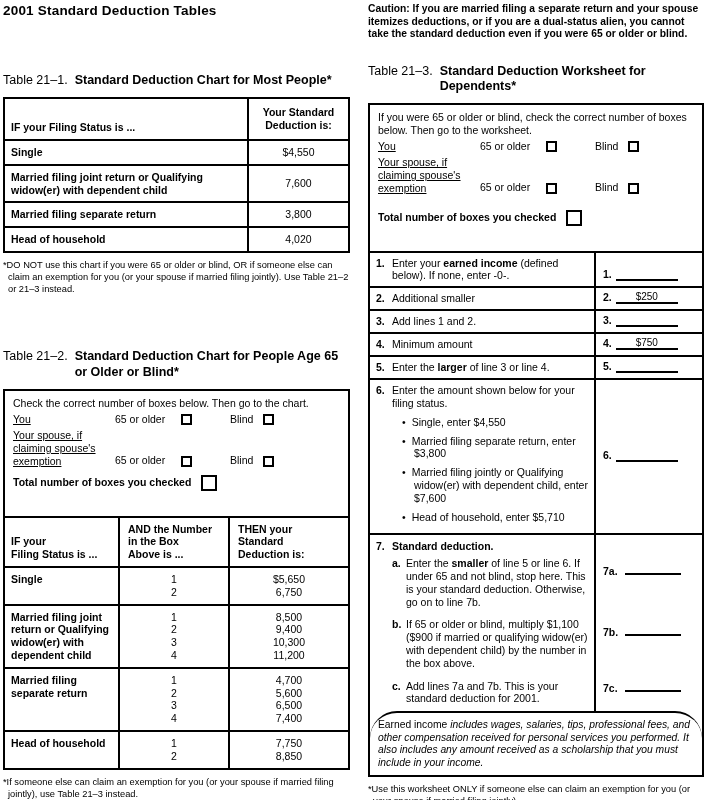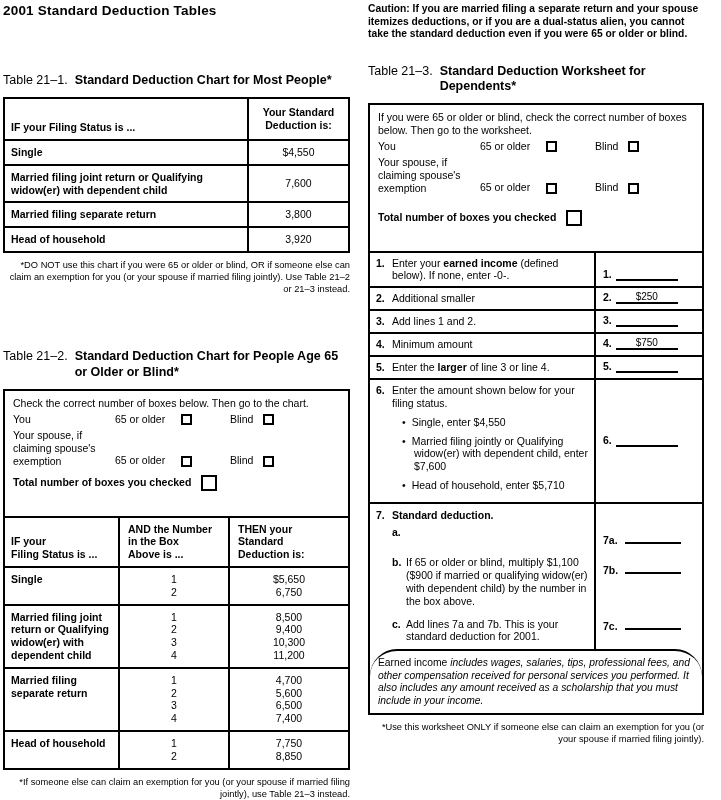--- a/index.html
+++ b/index.html
@@ -17,30 +17,30 @@
 
   
   .t1-box { border:2px solid #000; margin-top:0; }
   .t1-row, .t1-head { display:grid; grid-template-columns:1fr 101px; }
   .t1-row { border-top:2px solid #000; }
   .t1-status, .t1-h1 { padding:5px 6px; font-weight:bold; }
   .t1-h1 { display:flex; align-items:flex-end; min-height:40px; }
   .t1-amount, .t1-h2 { border-left:2px solid #000; display:flex; align-items:center; justify-content:center; text-align:center; padding:4px 2px; }
   .t1-h2 { font-weight:bold; white-space:pre-line; }
 
-  .footnote { font-size:9.3px; line-height:1.3; margin-top:6px; padding-left:5px; text-indent:-5px;text-align:right; }
+  .footnote { font-size:9.3px; line-height:1.3; margin-top:6px; padding-left:5px; text-indent:-5px; }
 
   .gap-t2 { margin-top:54px; }
 
   
   .cb-box { border:2px solid #000; }
   .cb-section { padding:6px 8px 25px 8px; }
   .cb-intro { margin-bottom:4px; }
   .cb-row { display:flex; margin-bottom:3px; }
-  .cb-label { width:102px; flex:none; white-space:pre-line; }
+  .cb-label { width:102px; flex:none; white-space:pre-line;text-decoration:underline; }
   .cb-checks { display:flex; align-items:center; }
   .cb-row.spouse .cb-checks { align-items:flex-end; padding-bottom:1px; }
   .cb-word { display:inline-block; }
   .cb-word.older { width:66px; }
   .cb-word.blind { margin-left:38px; margin-right:10px; }
   .checkbox { width:11px; height:11px; border:2px solid #000; display:inline-block; flex:none; background:#fff; }
   .checkbox.total { width:16px; height:16px; margin-left:10px; }
   .cb-total { display:flex; align-items:center; font-weight:bold; margin-top:7px; }
   .cb-total.big-gap { margin-top:15px; }
 
@@ -106,21 +106,21 @@
           <div class="t1-row">
             <div class="t1-status">Married filing joint return or Qualifying widow(er) with dependent child</div>
             <div class="t1-amount">7,600</div>
           </div>
           <div class="t1-row">
             <div class="t1-status">Married filing separate return</div>
             <div class="t1-amount">3,800</div>
           </div>
           <div class="t1-row">
             <div class="t1-status">Head of household</div>
-            <div class="t1-amount">3,920</div>
+            <div class="t1-amount">4,020</div>
           </div>
         </div>
     </div>
 
     <div class="footnote">*DO NOT use this chart if you were 65 or older or blind, OR if someone else can claim an exemption for you (or your spouse if married filing jointly). Use Table 21–2 or 21–3 instead.</div>
 
     <div class="tbl-title gap-t2">
       <span class="tbl-label">Table 21–2.</span>
       <span class="tbl-name">Standard Deduction Chart for People Age 65 or Older or Blind*</span>
     </div>
@@ -301,20 +301,21 @@
         </div>
       </div>
 
       <div class="ws-row">
         <div class="ws-text">
           <span class="ws-num">6.</span>
           <div class="ws-body">
             <span>Enter the amount shown below for your filing status.</span>
             <ul class="bullets">
                 <li>Single, enter $4,550</li>
+                <li>Married filing separate return, enter $3,800</li>
                 <li>Married filing jointly or Qualifying widow(er) with dependent child, enter $7,600</li>
                 <li>Head of household, enter $5,710</li>
               </ul>
           </div>
         </div>
         <div class="ws-entry">
           <span class="entry-num">6.</span>
           <span class="entry-line"></span>
         </div>
       </div>
@@ -322,20 +323,21 @@
       <div class="ws-row7">
         <div class="r7-left head">
           <span class="ws-num">7.</span>
           <b>Standard deduction.</b>
         </div>
         <div class="r7-right"></div>
 
         <div class="r7-left">
           <div class="sub" style="margin-top:0; padding-left:16px;">
             <span class="sub-letter">a.</span>
+            <div class="sub-body"><span>Enter the </span><b>smaller</b><span> of line 5 or line 6. If under 65 and not blind, stop here. This is your standard deduction. Otherwise, go on to line 7b.</span></div>
           </div>
         </div>
         <div class="r7-right">
           <span class="entry-num">7a.</span>
           <span class="entry-line" style="width:56px;"></span>
         </div>
 
         <div class="r7-left">
           <div class="sub" style="padding-left:16px;">
             <span class="sub-letter">b.</span>

